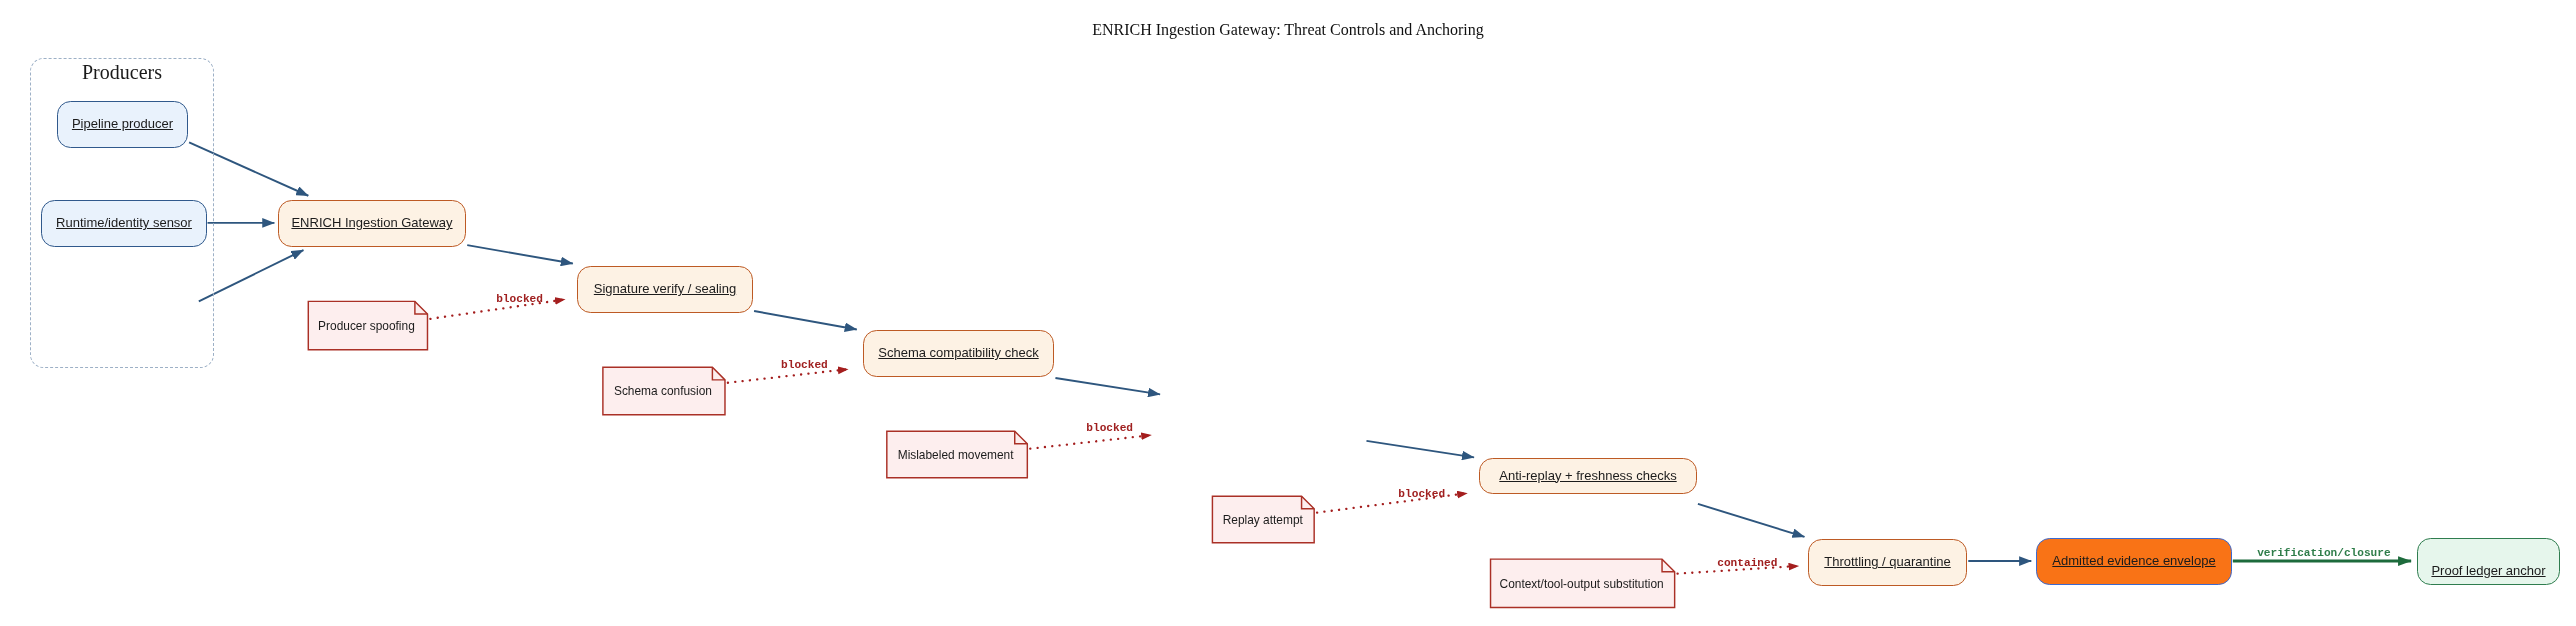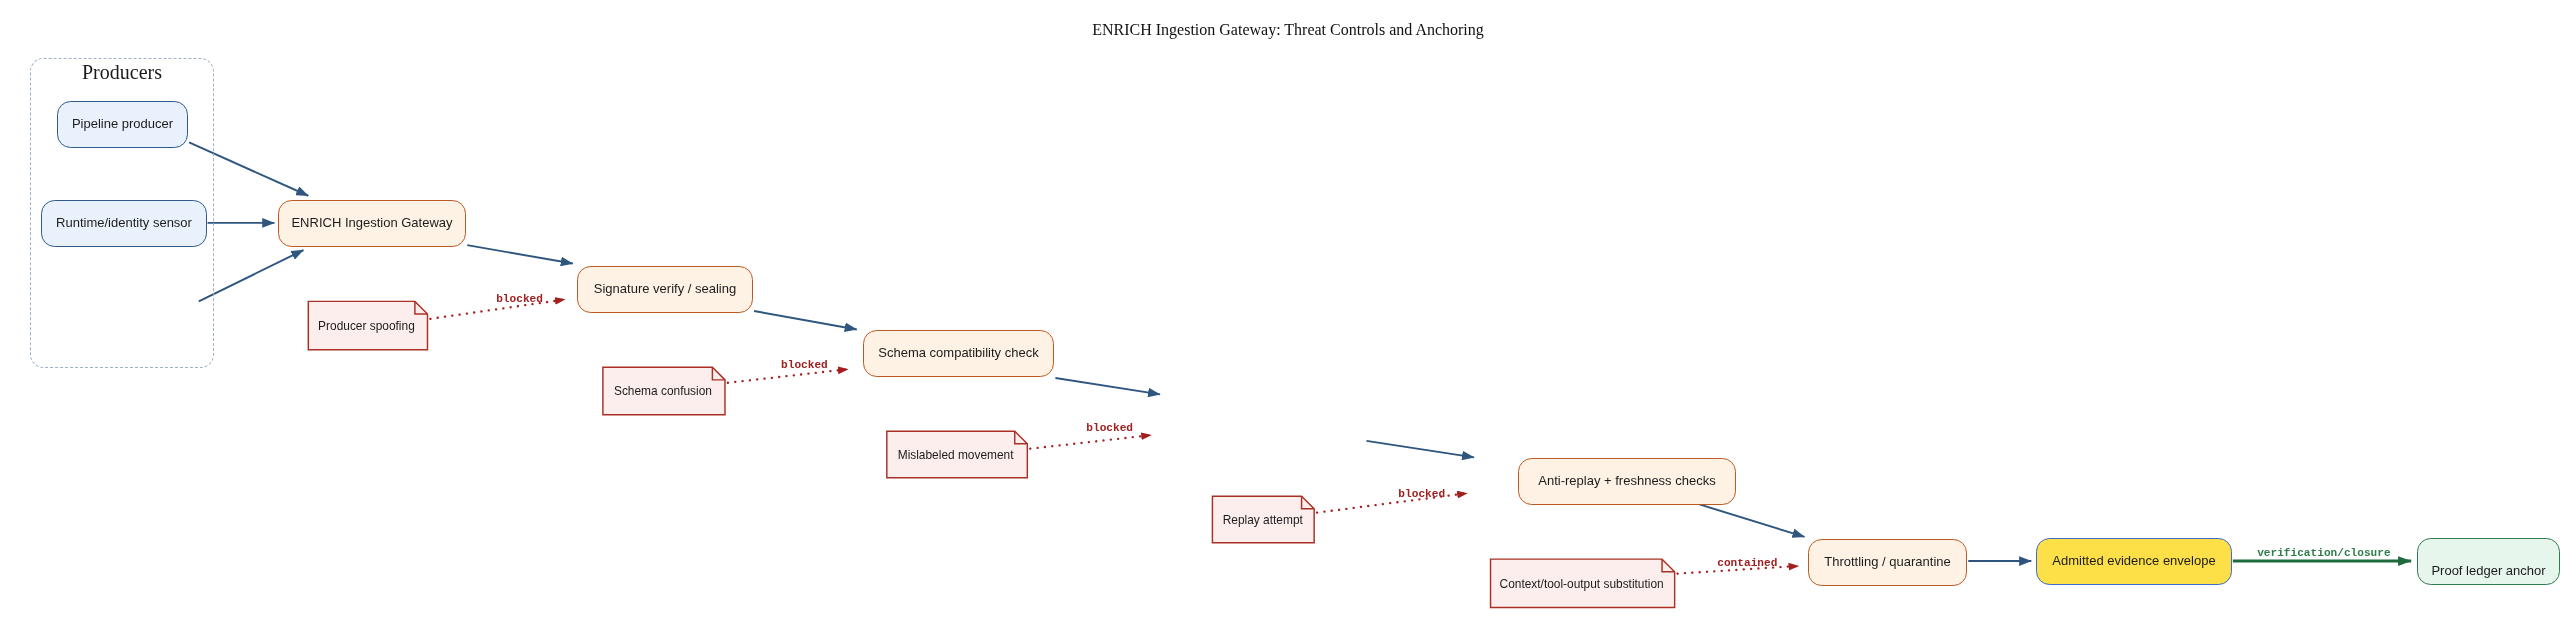--- a/index.html
+++ b/index.html
@@ -15,25 +15,25 @@
     position:absolute;left:30px;top:58px;width:184px;height:310px;
     border:1.6px dashed #9db0c6;border-radius:13.6px;box-sizing:border-box;
   }
   .cluster-label{
     position:absolute;left:30px;top:61px;width:184px;text-align:center;
     font-family:"Liberation Serif",serif;font-size:20px;color:#1a1a1a;
   }
   .node{
     position:absolute;display:flex;flex-direction:column;align-items:center;justify-content:center;
     text-align:center;border-radius:13.6px;box-sizing:border-box;padding:3.9px 5.8px;
-    font-size:13px;color:#1c1c1c;line-height:1.3;white-space:nowrap;
+    font-size:13px;color:#1c1c1c;line-height:1.3;white-space:nowrap;text-decoration:underline;
   }
   .producer{background:#e9f2fc;border:1.7px solid #30598c;}
   .control{background:#fdf2e4;border:1.7px solid #bd5a24;}
-  .envelope{background:#fde047;border:1.7px solid #3b6ad1;}
+  .envelope{background:#f97316;border:1.7px solid #3b6ad1;}
   .anchorbox{background:#e6f6ec;border:1.7px solid #2f7d4f;}
   svg.edges{position:absolute;left:0;top:0;z-index:0;}
   .node,.cluster,.cluster-label,.title{z-index:2;}
   .note-label{font-family:"Liberation Sans",sans-serif;font-size:12.3px;fill:#1c1c1c;}
   .edge-label{font-family:"Liberation Mono",monospace;font-weight:bold;font-size:11.5px;fill:#a02020;}
   .edge-label-green{font-family:"Liberation Mono",monospace;font-weight:bold;font-size:11.5px;fill:#2f7d4a;}
 </style>
 </head>
 <body>
 
@@ -128,21 +128,21 @@
 
   <div class="node control" style="left:577px;top:266px;width:176px;height:47px;">
     <span>Signature verify / sealing</span>
   </div>
 
   <div class="node control" style="left:863px;top:330px;width:191px;height:47px;">
     <span>Schema compatibility check</span>
   </div>
 
 
-  <div class="node control" style="left:1518px;top:458px;width:218px;height:47px;">
+  <div class="node control" style="left:1479px;top:458px;width:218px;height:36px;">
     <span>Anti-replay + freshness checks</span>
   </div>
 
   <div class="node control" style="left:1808px;top:539px;width:159px;height:47px;">
     <span>Throttling / quarantine</span>
   </div>
 
   <div class="node envelope" style="left:2036px;top:538px;width:196px;height:47px;">
     <span>Admitted evidence envelope</span>
   </div>

